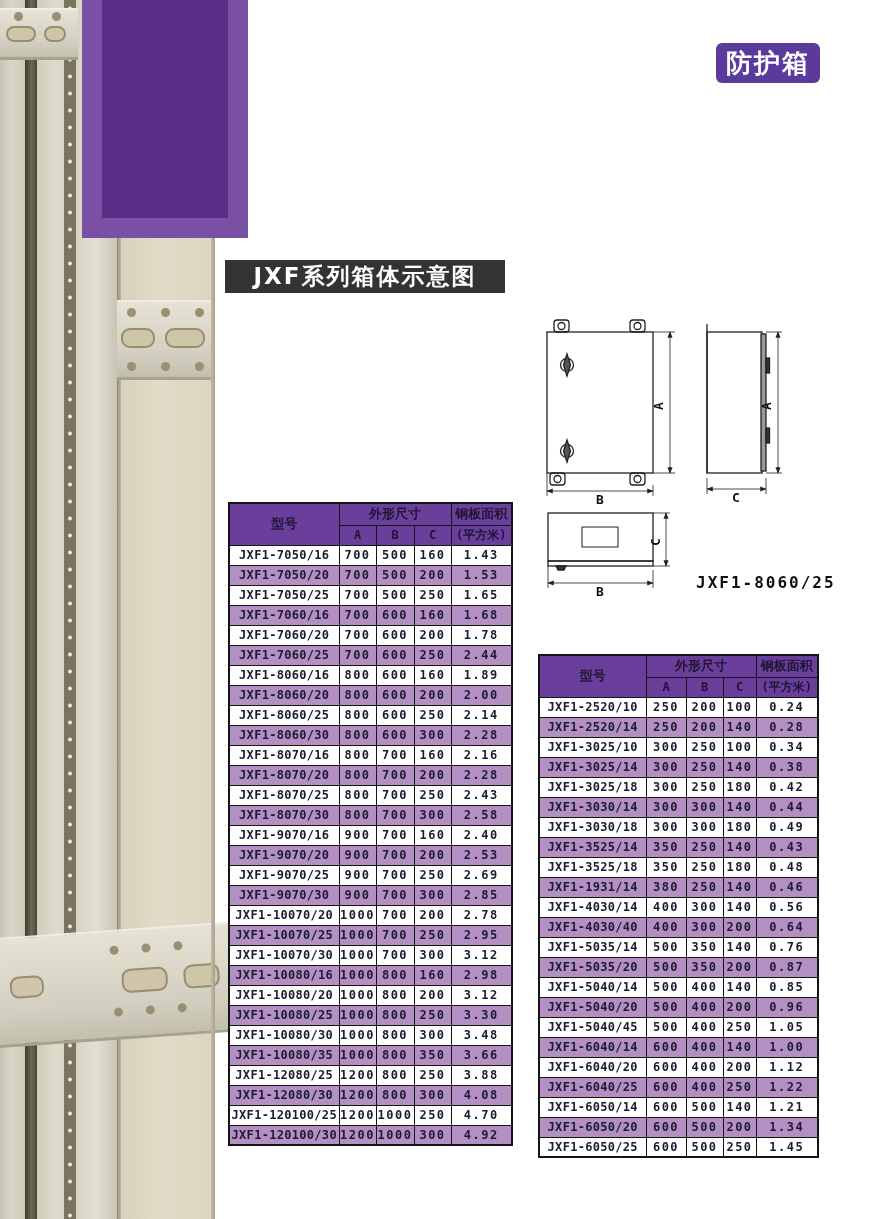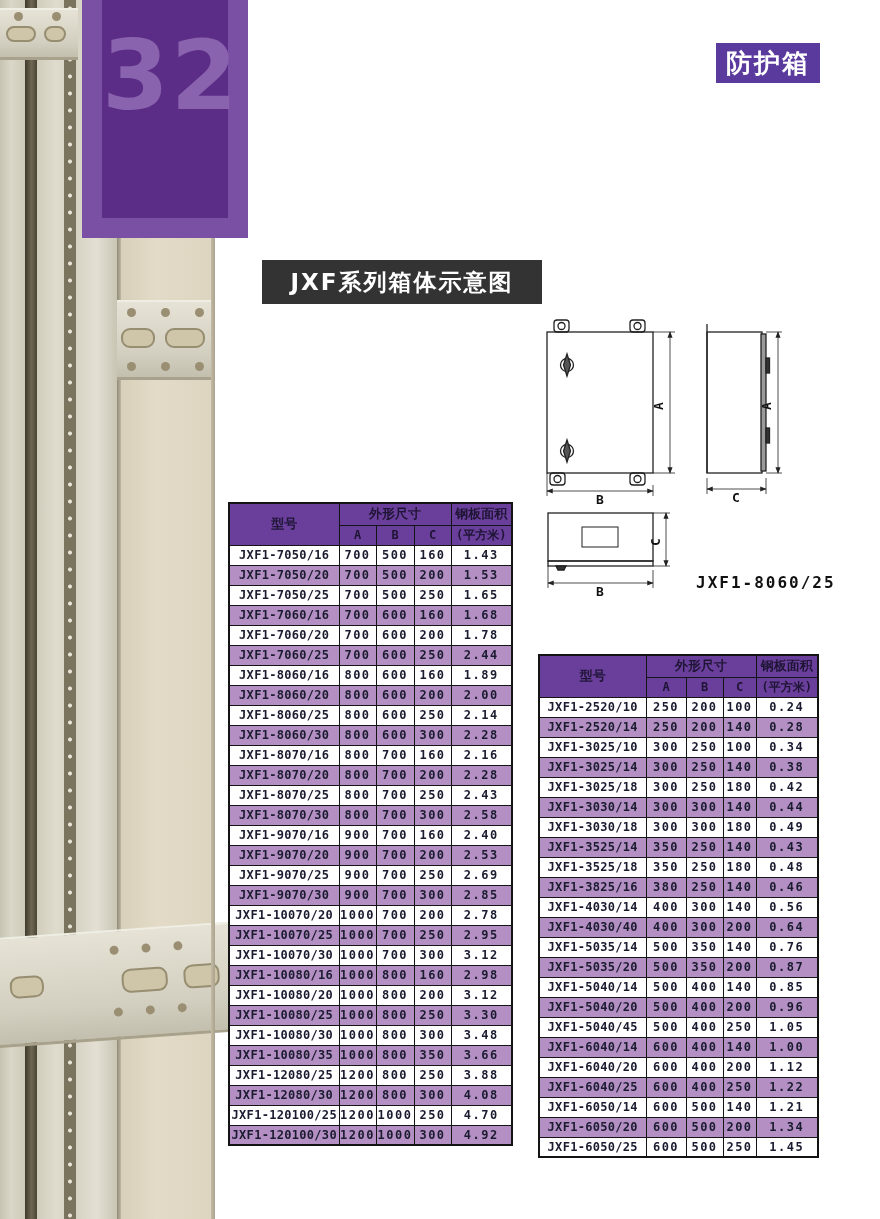--- a/index.html
+++ b/index.html
@@ -56,28 +56,28 @@
   .badge{position:absolute;left:82px;top:0;width:166px;height:238px;background:var(--purple-badge);}
   .badge-inner{position:absolute;left:20px;right:20px;top:0;bottom:20px;background:var(--purple-badge-inner);}
   .badge-number{position:absolute;left:0;right:0;top:28px;text-align:center;
     font-size:96px;font-weight:bold;line-height:1;color:var(--purple-badge-number);
     font-family:"DejaVu Sans",sans-serif;letter-spacing:2px;}
   .badge-category{position:absolute;left:0;right:0;bottom:22px;text-align:center;
     font-size:29px;font-weight:bold;color:#ffffff;letter-spacing:3px;}
 
   
   .tag{position:absolute;background:var(--purple-tag);color:#fff;font-weight:bold;
-    display:flex;align-items:center;justify-content:center;}
+    display:flex;align-items:center;justify-content:center;border-radius:6px;}
   .tag1{left:716px;top:43px;width:104px;height:40px;font-size:26px;letter-spacing:2px;}
   .tag2{left:643px;top:90px;width:177px;height:36px;font-size:27px;letter-spacing:1px;}
 
   
-  .title-bar{position:absolute;left:225px;top:260px;width:280px;height:44px;
+  .title-bar{position:absolute;left:225px;top:260px;width:280px;height:33px;
     background:var(--title-bar-bg);color:#fff;font-size:23px;font-weight:bold;
-    letter-spacing:2px;display:flex;align-items:center;justify-content:center;margin-left:37px;}
+    letter-spacing:2px;display:flex;align-items:center;justify-content:center;}
 
   
   .diagram{position:absolute;left:510px;top:300px;width:370px;height:300px;}
   .diagram text{font-family:"DejaVu Sans Mono",monospace;font-weight:bold;fill:#111;}
 
   
   table.spec{position:absolute;border-collapse:collapse;table-layout:fixed;
     border:2px solid #141414;background:#fff;}
   table.spec th,table.spec td{border:1px solid #141414;text-align:center;
     vertical-align:middle;overflow:hidden;white-space:nowrap;}
@@ -142,21 +142,20 @@
       <div class="hole-dot" style="left:184px;top:14px;"></div>
       <div class="hole-dot" style="left:120px;top:76px;"></div>
       <div class="hole-dot" style="left:152px;top:76px;"></div>
       <div class="hole-dot" style="left:184px;top:76px;"></div>
     </div>
     <div class="photo-edge"></div>
   </div>
 
   <div class="badge">
     <div class="badge-inner">
-      <div class="badge-number">32</div>
     </div>
   </div>
 
   <div class="tag tag1">防护箱</div>
 
   <div class="title-bar">JXF系列箱体示意图</div>
 
   <svg class="diagram" viewBox="0 0 370 300">
     <defs>
       <marker id="arr" viewBox="0 0 10 10" refX="9" refY="5" markerWidth="8" markerHeight="8" orient="auto-start-reverse">
@@ -535,21 +534,21 @@
           <td>0.43</td>
         </tr>
         <tr>
           <td>JXF1-3525/18</td>
           <td>350</td>
           <td>250</td>
           <td>180</td>
           <td>0.48</td>
         </tr>
         <tr>
-          <td>JXF1-3825/16</td>
+          <td>JXF1-1931/14</td>
           <td>380</td>
           <td>250</td>
           <td>140</td>
           <td>0.46</td>
         </tr>
         <tr>
           <td>JXF1-4030/14</td>
           <td>400</td>
           <td>300</td>
           <td>140</td>

